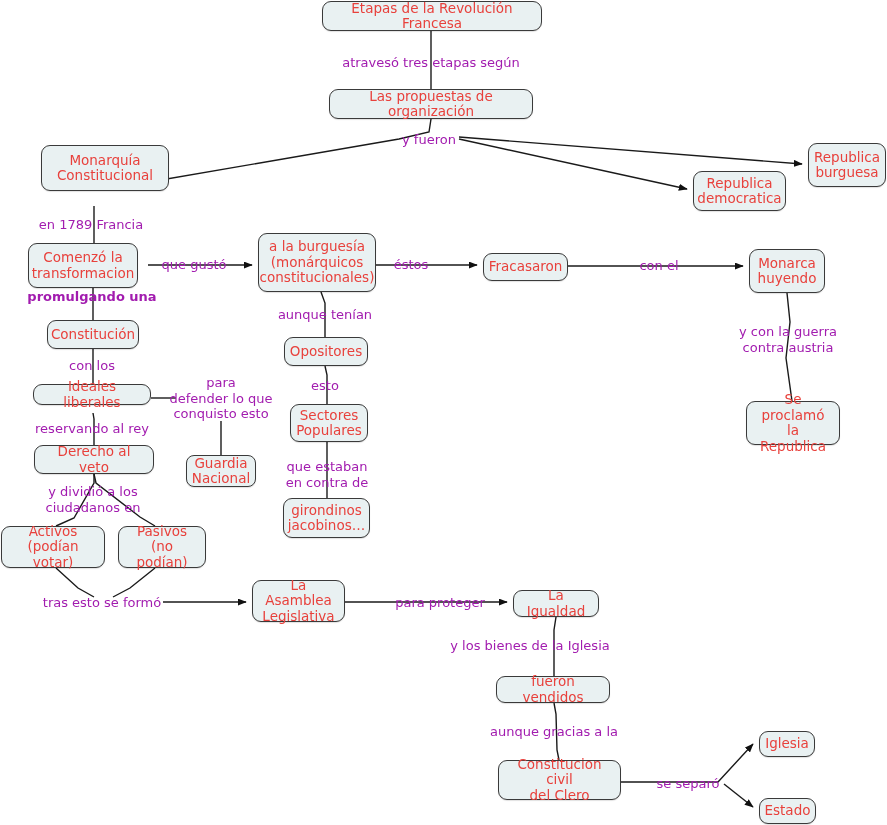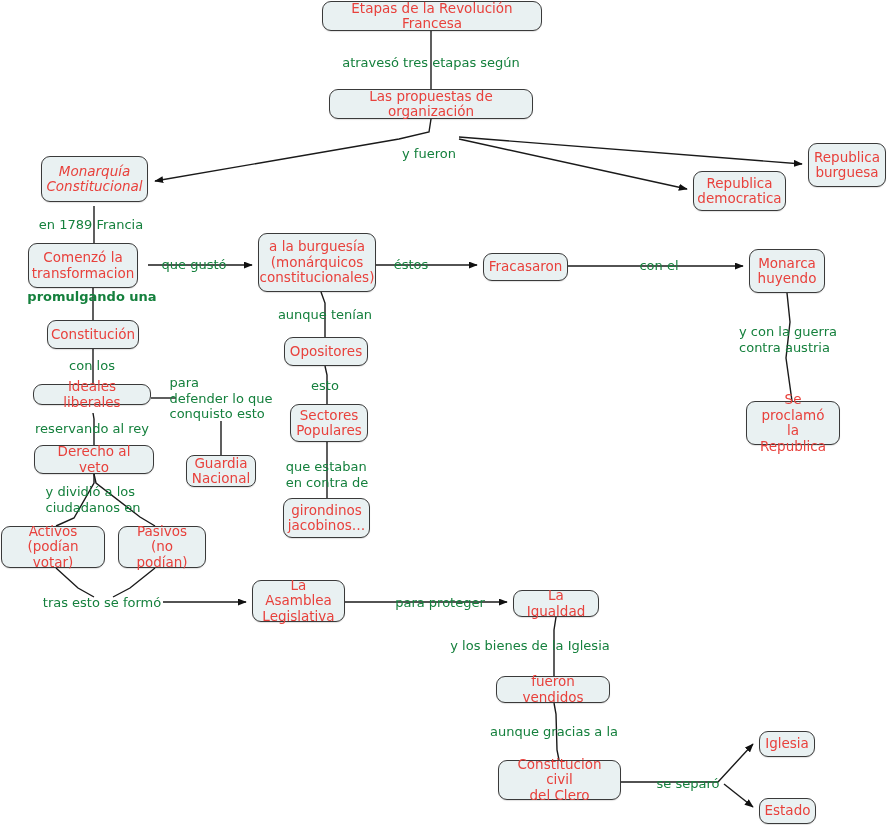--- a/index.html
+++ b/index.html
@@ -37,24 +37,24 @@
     text-align: center;
     display: flex;
     align-items: center;
     justify-content: center;
     padding: 3px 8px;
     white-space: pre-line;
     box-shadow: 0 1px 1px rgba(0,0,0,0.12);
   }
   .elabel {
     position: absolute;
-    color: #15803d;
+    color: #a21caf;
     font-size: 13px;
     line-height: 15.5px;
-    text-align: left;
+    text-align: center;
     white-space: pre-line;
     transform: translate(-50%, -50%);
   }
 </style>
 </head>
 <body>
 
 <div id="canvas">
   <svg id="edges" viewBox="0 0 887 825" xmlns="http://www.w3.org/2000/svg">
     <defs>
@@ -92,21 +92,21 @@
         <polyline points="724,784 753,807" fill="none" stroke="#1a1a1a" stroke-width="1.4" marker-end="url(#arrowhead)"></polyline>
       </g>
   </svg>
   <div id="node-layer">
       <div class="node" style="left: 322px; top: 1px; width: 220px; height: 30px;">Etapas de la Revolución Francesa</div>
       <div class="node" style="left: 329px; top: 89px; width: 204px; height: 30px;">Las propuestas de organización</div>
       <div class="node" style="left: 808px; top: 143px; width: 78px; height: 44px;">Republica
 burguesa</div>
       <div class="node" style="left: 693px; top: 171px; width: 93px; height: 40px;">Republica
 democratica</div>
-      <div class="node" style="left: 41px; top: 156px; width: 107px; height: 46px; font-style: italic;">Monarquía
+      <div class="node" style="left: 41px; top: 145px; width: 128px; height: 46px;">Monarquía
 Constitucional</div>
       <div class="node" style="left: 28px; top: 243px; width: 110px; height: 45px;">Comenzó la
 transformacion</div>
       <div class="node" style="left: 258px; top: 233px; width: 118px; height: 59px;">a la burguesía
 (monárquicos
 constitucionales)</div>
       <div class="node" style="left: 483px; top: 253px; width: 85px; height: 28px;">Fracasaron</div>
       <div class="node" style="left: 749px; top: 249px; width: 76px; height: 44px;">Monarca
 huyendo</div>
       <div class="node" style="left: 47px; top: 320px; width: 92px; height: 29px;">Constitución</div>
@@ -129,21 +129,21 @@
 Legislativa</div>
       <div class="node" style="left: 513px; top: 590px; width: 86px; height: 27px;">La Igualdad</div>
       <div class="node" style="left: 496px; top: 676px; width: 114px; height: 27px;">fueron vendidos</div>
       <div class="node" style="left: 759px; top: 731px; width: 56px; height: 26px;">Iglesia</div>
       <div class="node" style="left: 498px; top: 760px; width: 123px; height: 40px;">Constitucion civil
 del Clero</div>
       <div class="node" style="left: 759px; top: 798px; width: 57px; height: 26px;">Estado</div>
     </div>
   <div id="label-layer">
       <div class="elabel" style="left: 431px; top: 63px;">atravesó tres etapas según</div>
-      <div class="elabel" style="left: 429px; top: 154px;">y fueron</div>
+      <div class="elabel" style="left: 429px; top: 140px;">y fueron</div>
       <div class="elabel" style="left: 91px; top: 225px;">en 1789 Francia</div>
       <div class="elabel" style="left: 194px; top: 265px;">que gustó</div>
       <div class="elabel" style="left: 411px; top: 265px;">éstos</div>
       <div class="elabel" style="left: 659px; top: 266px;">con el</div>
       <div class="elabel" style="left: 92px; top: 297px; font-weight: bold;">promulgando una</div>
       <div class="elabel" style="left: 325px; top: 315px;">aunque tenían</div>
       <div class="elabel" style="left: 788px; top: 339px;">y con la guerra
 contra austria</div>
       <div class="elabel" style="left: 92px; top: 366px;">con los</div>
       <div class="elabel" style="left: 325px; top: 386px;">esto</div>

